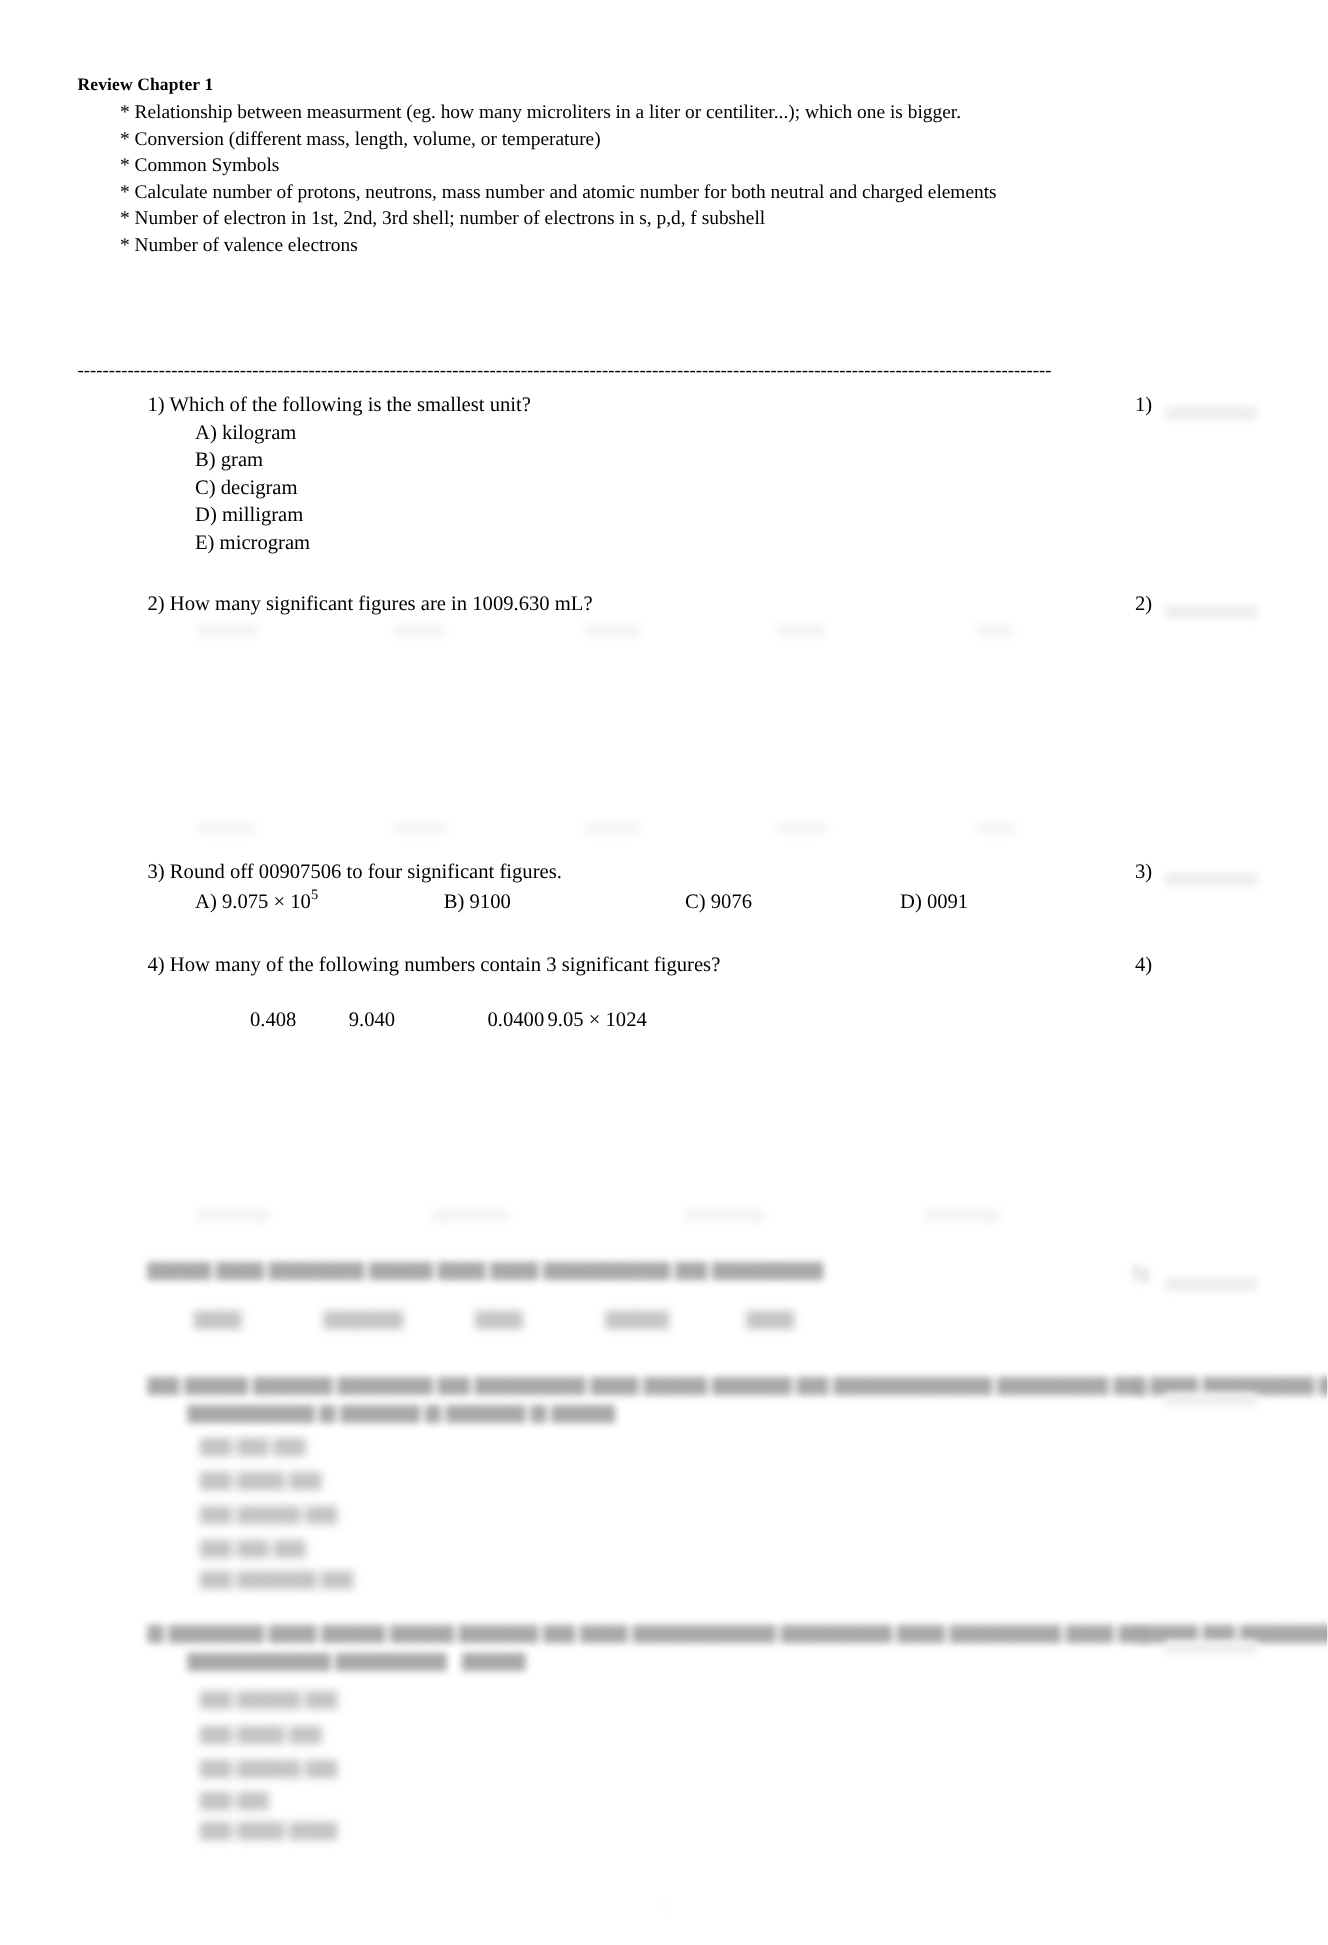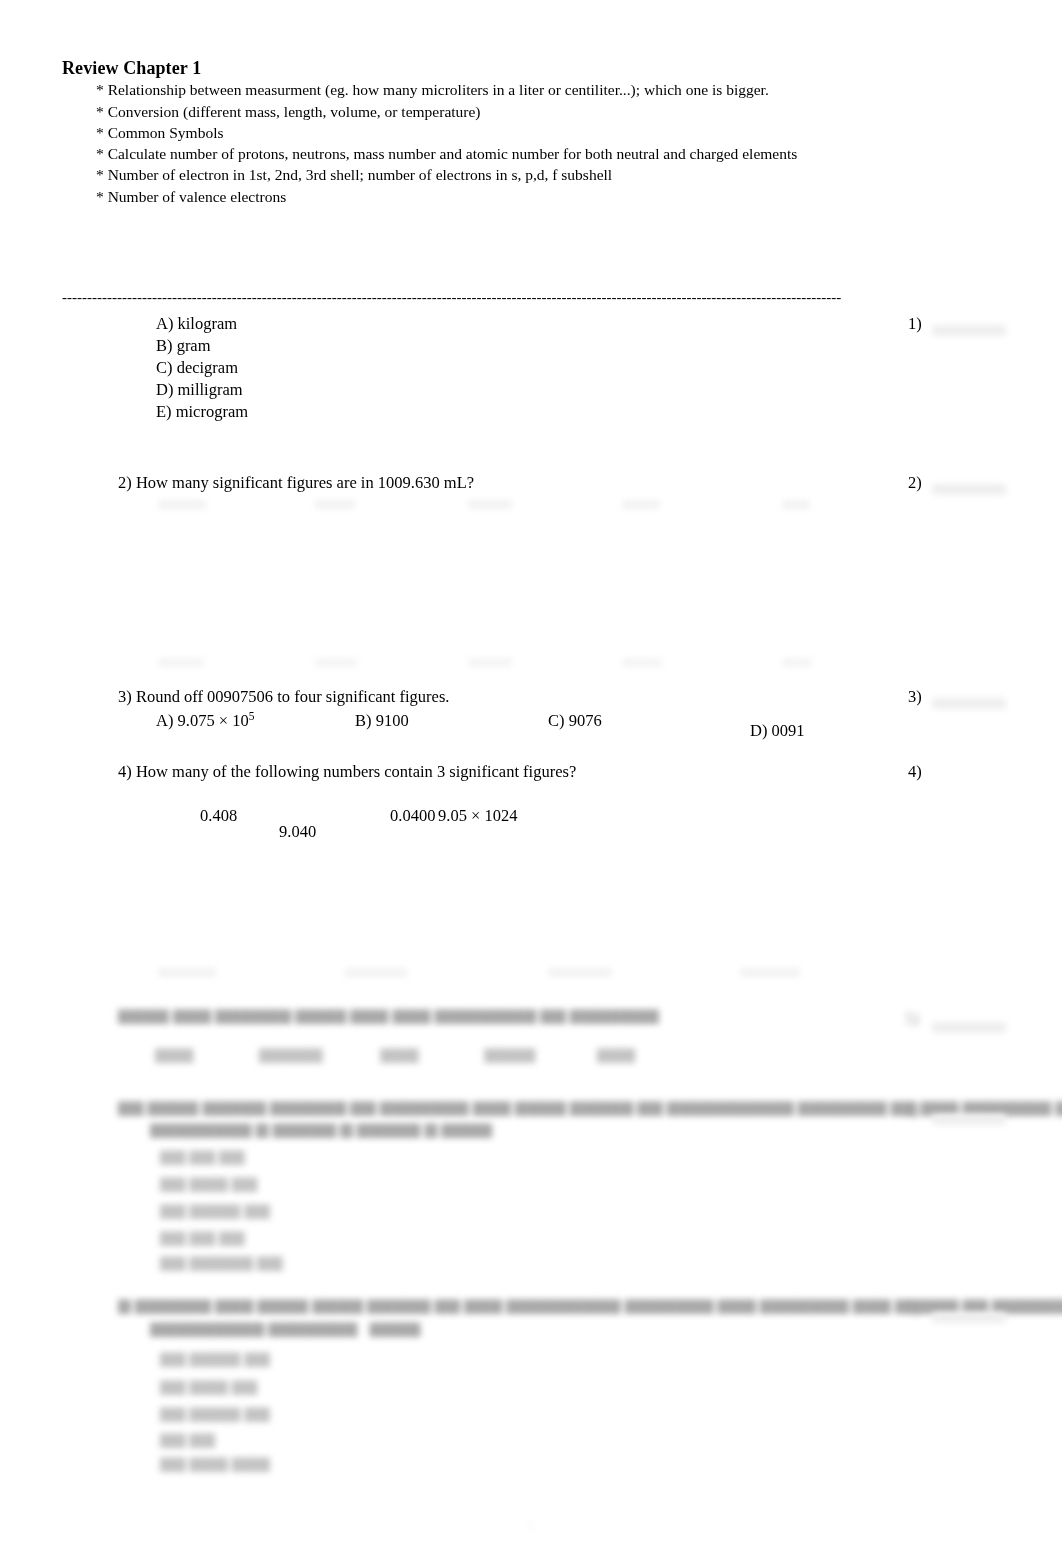--- a/index.html
+++ b/index.html
@@ -22,21 +22,21 @@
 
   
   .review-block {
     position: absolute;
     left: 62px;
     top: 58px;
     width: 950px;
   }
   .review-heading {
     font-weight: bold;
-    font-size: 18px;
+    font-size: 14px;
     line-height: 21.3px;
     letter-spacing: 0.1px;
     font-family: Liberation Serif, serif;
   }
   .review-bullet {
     font-size: 15.5px;
     line-height: 21.3px;
     padding-left: 34px;
     white-space: nowrap;
   }
@@ -149,20 +149,24 @@
 
     <div class="review-bullet">* Common Symbols</div>
     <div class="review-bullet">* Calculate number of protons, neutrons, mass number and atomic number for both neutral and charged elements</div>
     <div class="review-bullet">* Number of electron in 1st, 2nd, 3rd shell; number of electrons in s, p,d, f subshell</div>
     <div class="review-bullet">* Number of valence electrons</div>
   </div>
 
   <div class="dashed-rule">------------------------------------------------------------------------------------------------------------------------------------------------------------</div>
 
   <div class="q" style="left:118px; top:313px;">
+    <div class="q-stem">
+      <span class="q-num-hang">1)</span>
+      <span>Which of the following is the smallest unit?</span>
+    </div>
     <div class="choices-indent">
       <div class="choice">A) kilogram</div>
       <div class="choice">B) gram</div>
       <div class="choice">C) decigram</div>
       <div class="choice">D) milligram</div>
       <div class="choice">E) microgram</div>
     </div>
   </div>
   <div class="ans-num" style="left:908px; top:313px;">1)</div>
   <div class="ans-blank" style="left:932px; top:325px; width:74px;"></div>
@@ -199,39 +203,39 @@
         <span>9.075 × 10</span><sup class="exp">5</sup>
       </div>
       <div class="choice-col" style="left:237px;">
         <span>B)</span>
         <span>9100</span>
       </div>
       <div class="choice-col" style="left:430px;">
         <span>C)</span>
         <span>9076</span>
       </div>
-      <div class="choice-col" style="left:632px;margin-top:10px;">
+      <div class="choice-col" style="left:602px;">
         <span>D)</span>
         <span>0091</span>
       </div>
     </div>
   </div>
   <div class="ans-num" style="left:908px; top:686px;">3)</div>
   <div class="ans-blank" style="left:932px; top:698px; width:74px;"></div>
 
   <div class="q" style="left:118px; top:761px;">
     <div class="q-stem">
       <span class="q-num-hang">4)</span>
       <span>How many of the following numbers contain 3 significant figures?</span>
     </div>
   </div>
   <div class="q" style="left:200px; top:805px;">
     <div class="choice-row">
       <div class="choice-col" style="left:0px;">0.408</div>
-      <div class="choice-col" style="left:79px;margin-top:16px;">9.040</div>
+      <div class="choice-col" style="left:79px;">9.040</div>
       <div class="choice-col" style="left:158px;margin-left:32px;">0.0400</div>
       <div class="choice-col" style="left:238px;">9.05 × 1024</div>
     </div>
   </div>
   <div class="ans-num" style="left:908px; top:761px;">4)</div>
 
   <div class="ghost-row" style="left:158px; top:968px; width:58px;"></div>
   <div class="ghost-row" style="left:345px; top:968px; width:62px;"></div>
   <div class="ghost-row" style="left:548px; top:968px; width:64px;"></div>
   <div class="ghost-row" style="left:740px; top:968px; width:60px;"></div>

